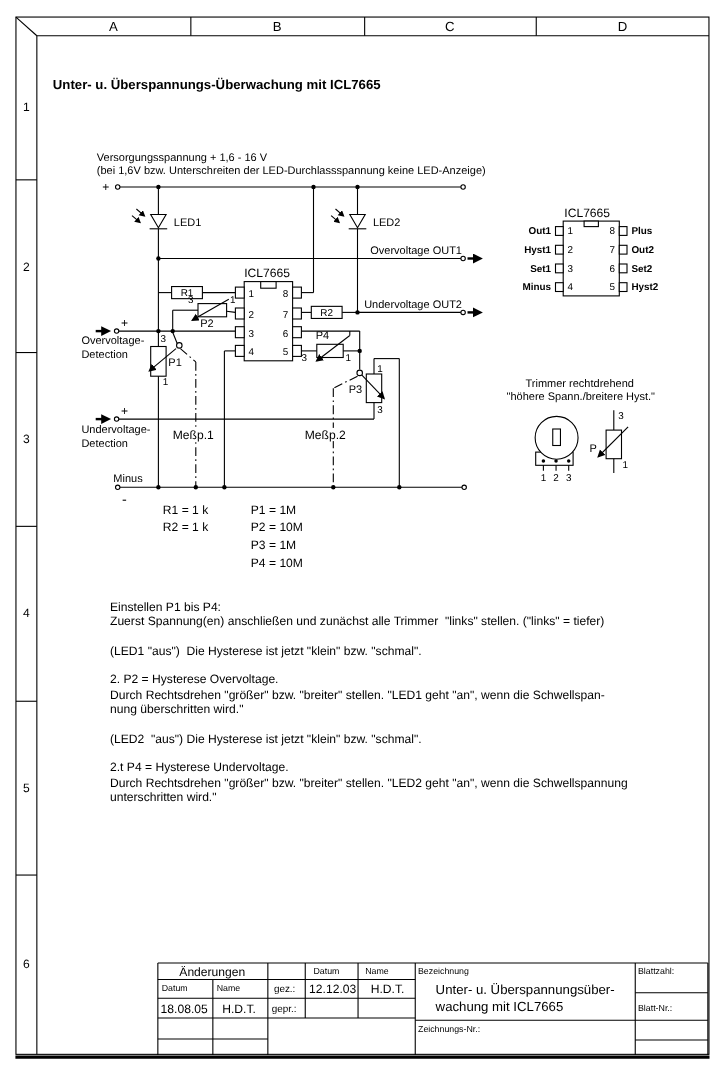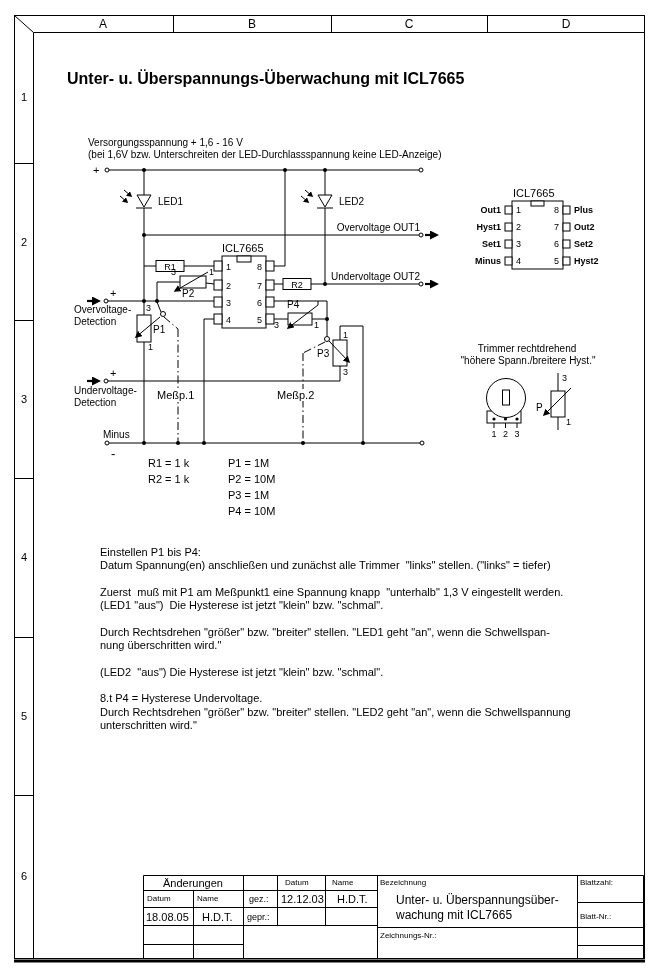--- a/index.html
+++ b/index.html
@@ -1,40 +1,40 @@
 <!DOCTYPE html>
 <html><head>
 <meta charset="utf-8">
 <style>
   html,body{margin:0;padding:0;background:#fff;}
   body{width:659px;height:974px;position:relative;font-family:"Liberation Sans",sans-serif;color:#000;}
   svg{position:absolute;left:0;top:0;}
   svg text{font-family:"Liberation Sans",sans-serif;fill:#000;}
-  #sheet-title{position:absolute;left:67px;top:70px;font-size:16px;font-weight:bold;white-space:pre;}
+  #sheet-title{position:absolute;left:48px;top:70px;font-size:12px;font-weight:bold;white-space:pre;}
   #instructions{position:absolute;left:68px;top:546px;width:520px;font-size:11px;line-height:13.3px;}
   .instr-line{min-height:13.3px;white-space:pre-wrap;padding-left:32px;}
 </style>
 </head>
 <body>
 
 <div id="sheet-title">Unter- u. Überspannungs-Überwachung mit ICL7665</div>
 
 <div id="instructions">
     <div class="instr-line">Einstellen P1 bis P4:</div>
-    <div class="instr-line">Datum Spannung(en) anschließen und zunächst alle Trimmer  "links" stellen. ("links" = tiefer)</div>
+    <div class="instr-line">Zuerst Spannung(en) anschließen und zunächst alle Trimmer  "links" stellen. ("links" = tiefer)</div>
     <div class="instr-line"></div>
-    <div class="instr-line">Zuerst  muß mit P1 am Meßpunkt1 eine Spannung knapp  "unterhalb" 1,3 V eingestellt werden.</div>
     <div class="instr-line">(LED1 "aus")  Die Hysterese ist jetzt "klein" bzw. "schmal".</div>
     <div class="instr-line"></div>
+    <div class="instr-line">2. P2 = Hysterese Overvoltage.</div>
     <div class="instr-line">Durch Rechtsdrehen "größer" bzw. "breiter" stellen. "LED1 geht "an", wenn die Schwellspan-</div>
     <div class="instr-line">nung überschritten wird."</div>
     <div class="instr-line"></div>
     <div class="instr-line">(LED2  "aus") Die Hysterese ist jetzt "klein" bzw. "schmal".</div>
     <div class="instr-line"></div>
-    <div class="instr-line">8.t P4 = Hysterese Undervoltage.</div>
+    <div class="instr-line">2.t P4 = Hysterese Undervoltage.</div>
     <div class="instr-line">Durch Rechtsdrehen "größer" bzw. "breiter" stellen. "LED2 geht "an", wenn die Schwellspannung</div>
     <div class="instr-line">unterschritten wird."</div>
   </div>
 
 <svg width="659" height="974" viewBox="0 0 659 974">
   <defs>
     <marker id="ah" markerWidth="8" markerHeight="8" refX="5.5" refY="3.5" orient="auto" markerUnits="userSpaceOnUse">
       <path d="M0,0 L7,3.5 L0,7 z" fill="#000"></path>
     </marker>
     <marker id="ahb" markerWidth="10" markerHeight="10" refX="1" refY="4.5" orient="auto" markerUnits="userSpaceOnUse">

